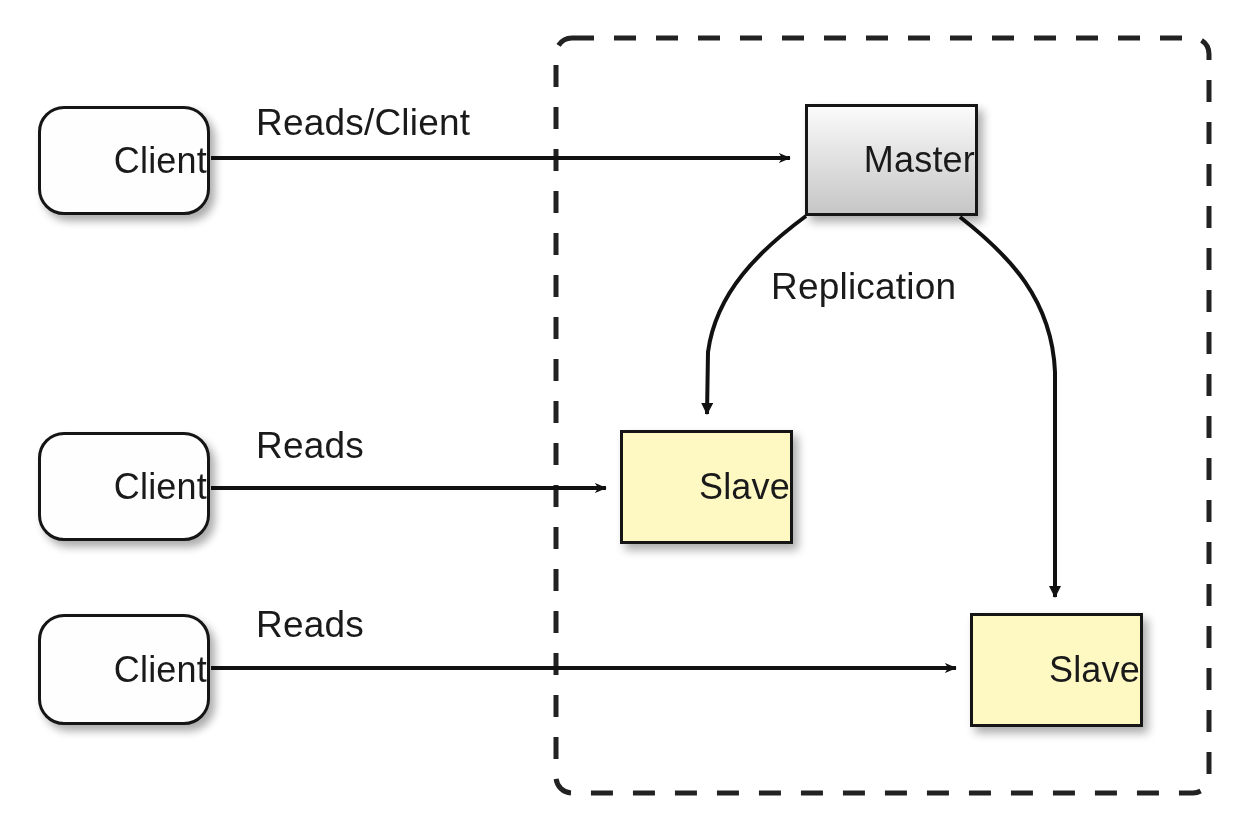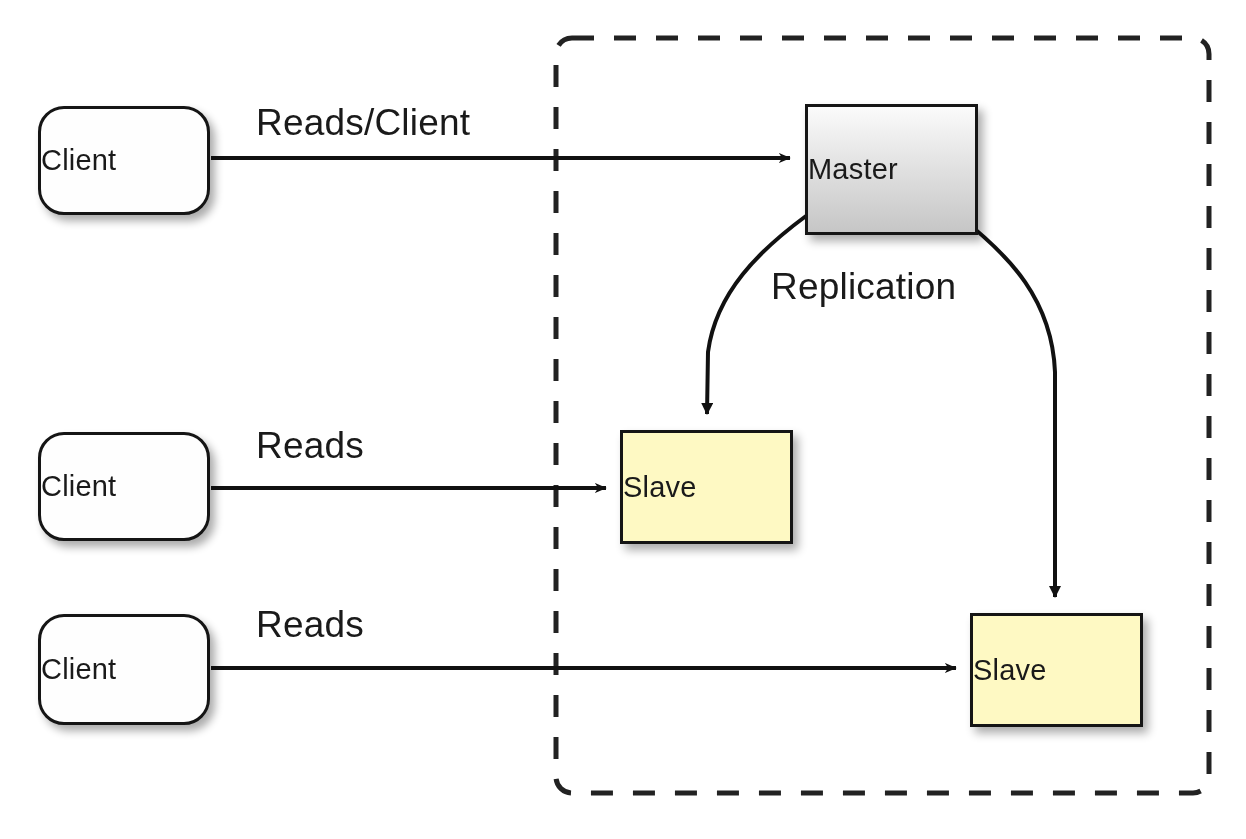--- a/index.html
+++ b/index.html
@@ -20,23 +20,23 @@
     left: 0;
     top: 0;
     width: 1246px;
     height: 839px;
   }
   .node {
     position: absolute;
     box-sizing: border-box;
     display: flex;
     align-items: center;
-    justify-content: flex-start;
+    justify-content: flex-end;
     color: #1a1a1a;
-    font-size: 29px;
+    font-size: 36px;
     letter-spacing: 0.2px;
   }
   .client-node {
     border: 3px solid #151515;
     border-radius: 26px;
     background: #fefefe;
     box-shadow: 5px 6px 9px rgba(0,0,0,0.33);
   }
   .master-node {
     border: 3px solid #151515;
@@ -89,21 +89,21 @@
   </div>
 
   <div class="node client-node" style="left:38px; top:432px; width:172px; height:109px;">
     <span>Client</span>
   </div>
 
   <div class="node client-node" style="left:38px; top:614px; width:172px; height:111px;">
     <span>Client</span>
   </div>
 
-  <div class="node master-node" style="left:805px; top:104px; width:173px; height:131px;">
+  <div class="node master-node" style="left:805px; top:104px; width:173px; height:112px;">
     <span>Master</span>
   </div>
 
   <div class="node slave-node" style="left:620px; top:430px; width:173px; height:114px;">
     <span>Slave</span>
   </div>
 
   <div class="node slave-node" style="left:970px; top:613px; width:173px; height:114px;">
     <span>Slave</span>
   </div>

